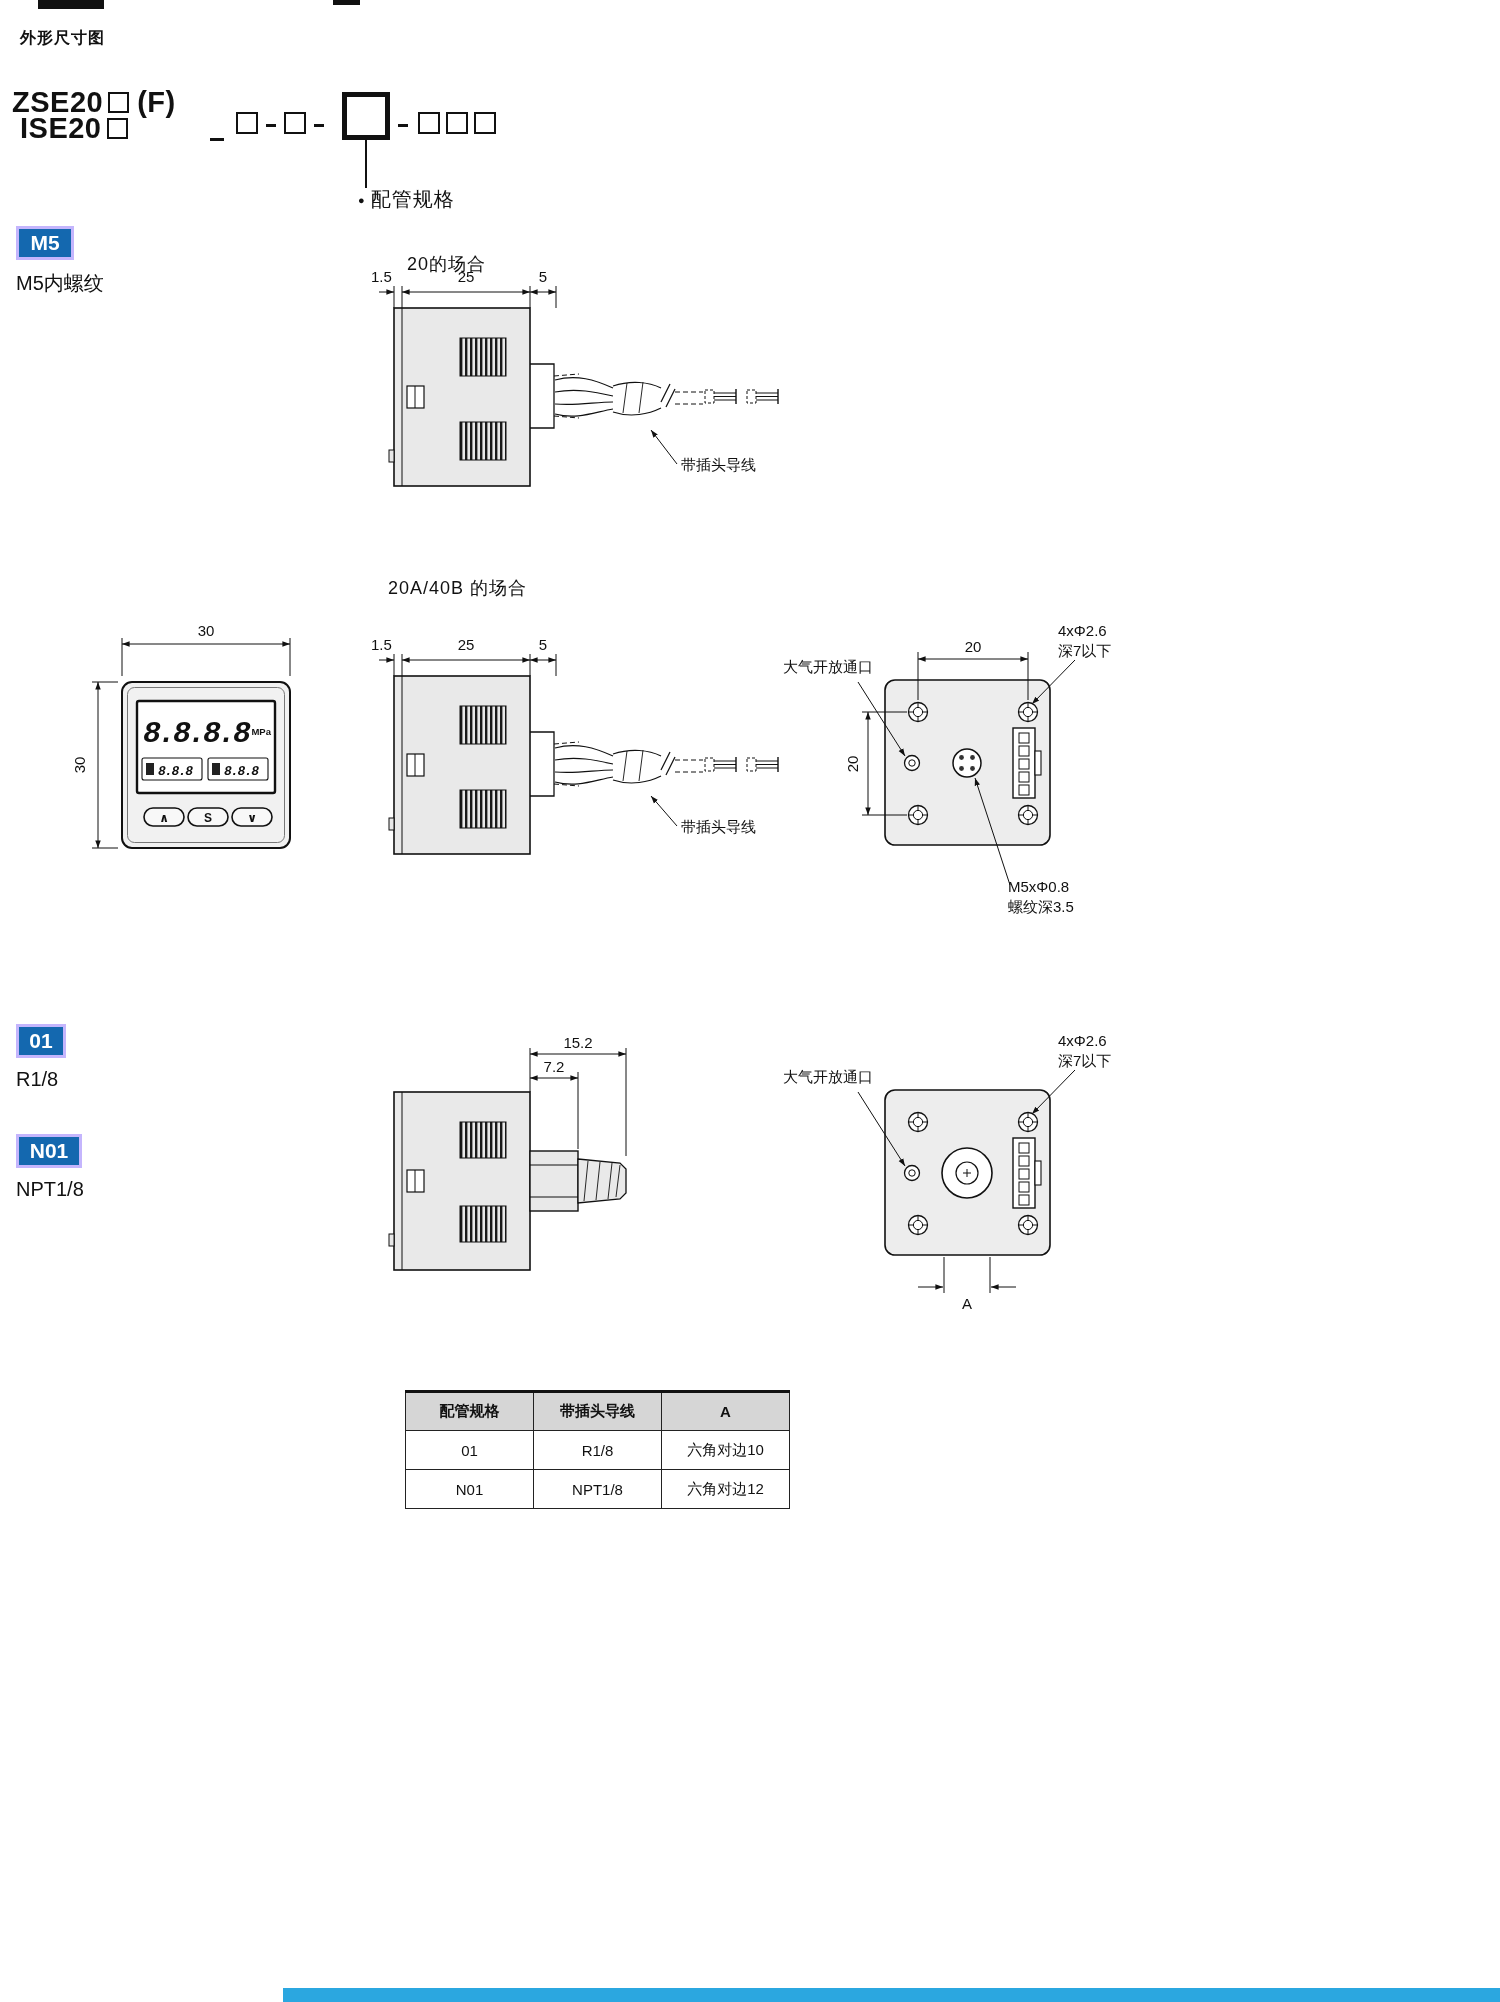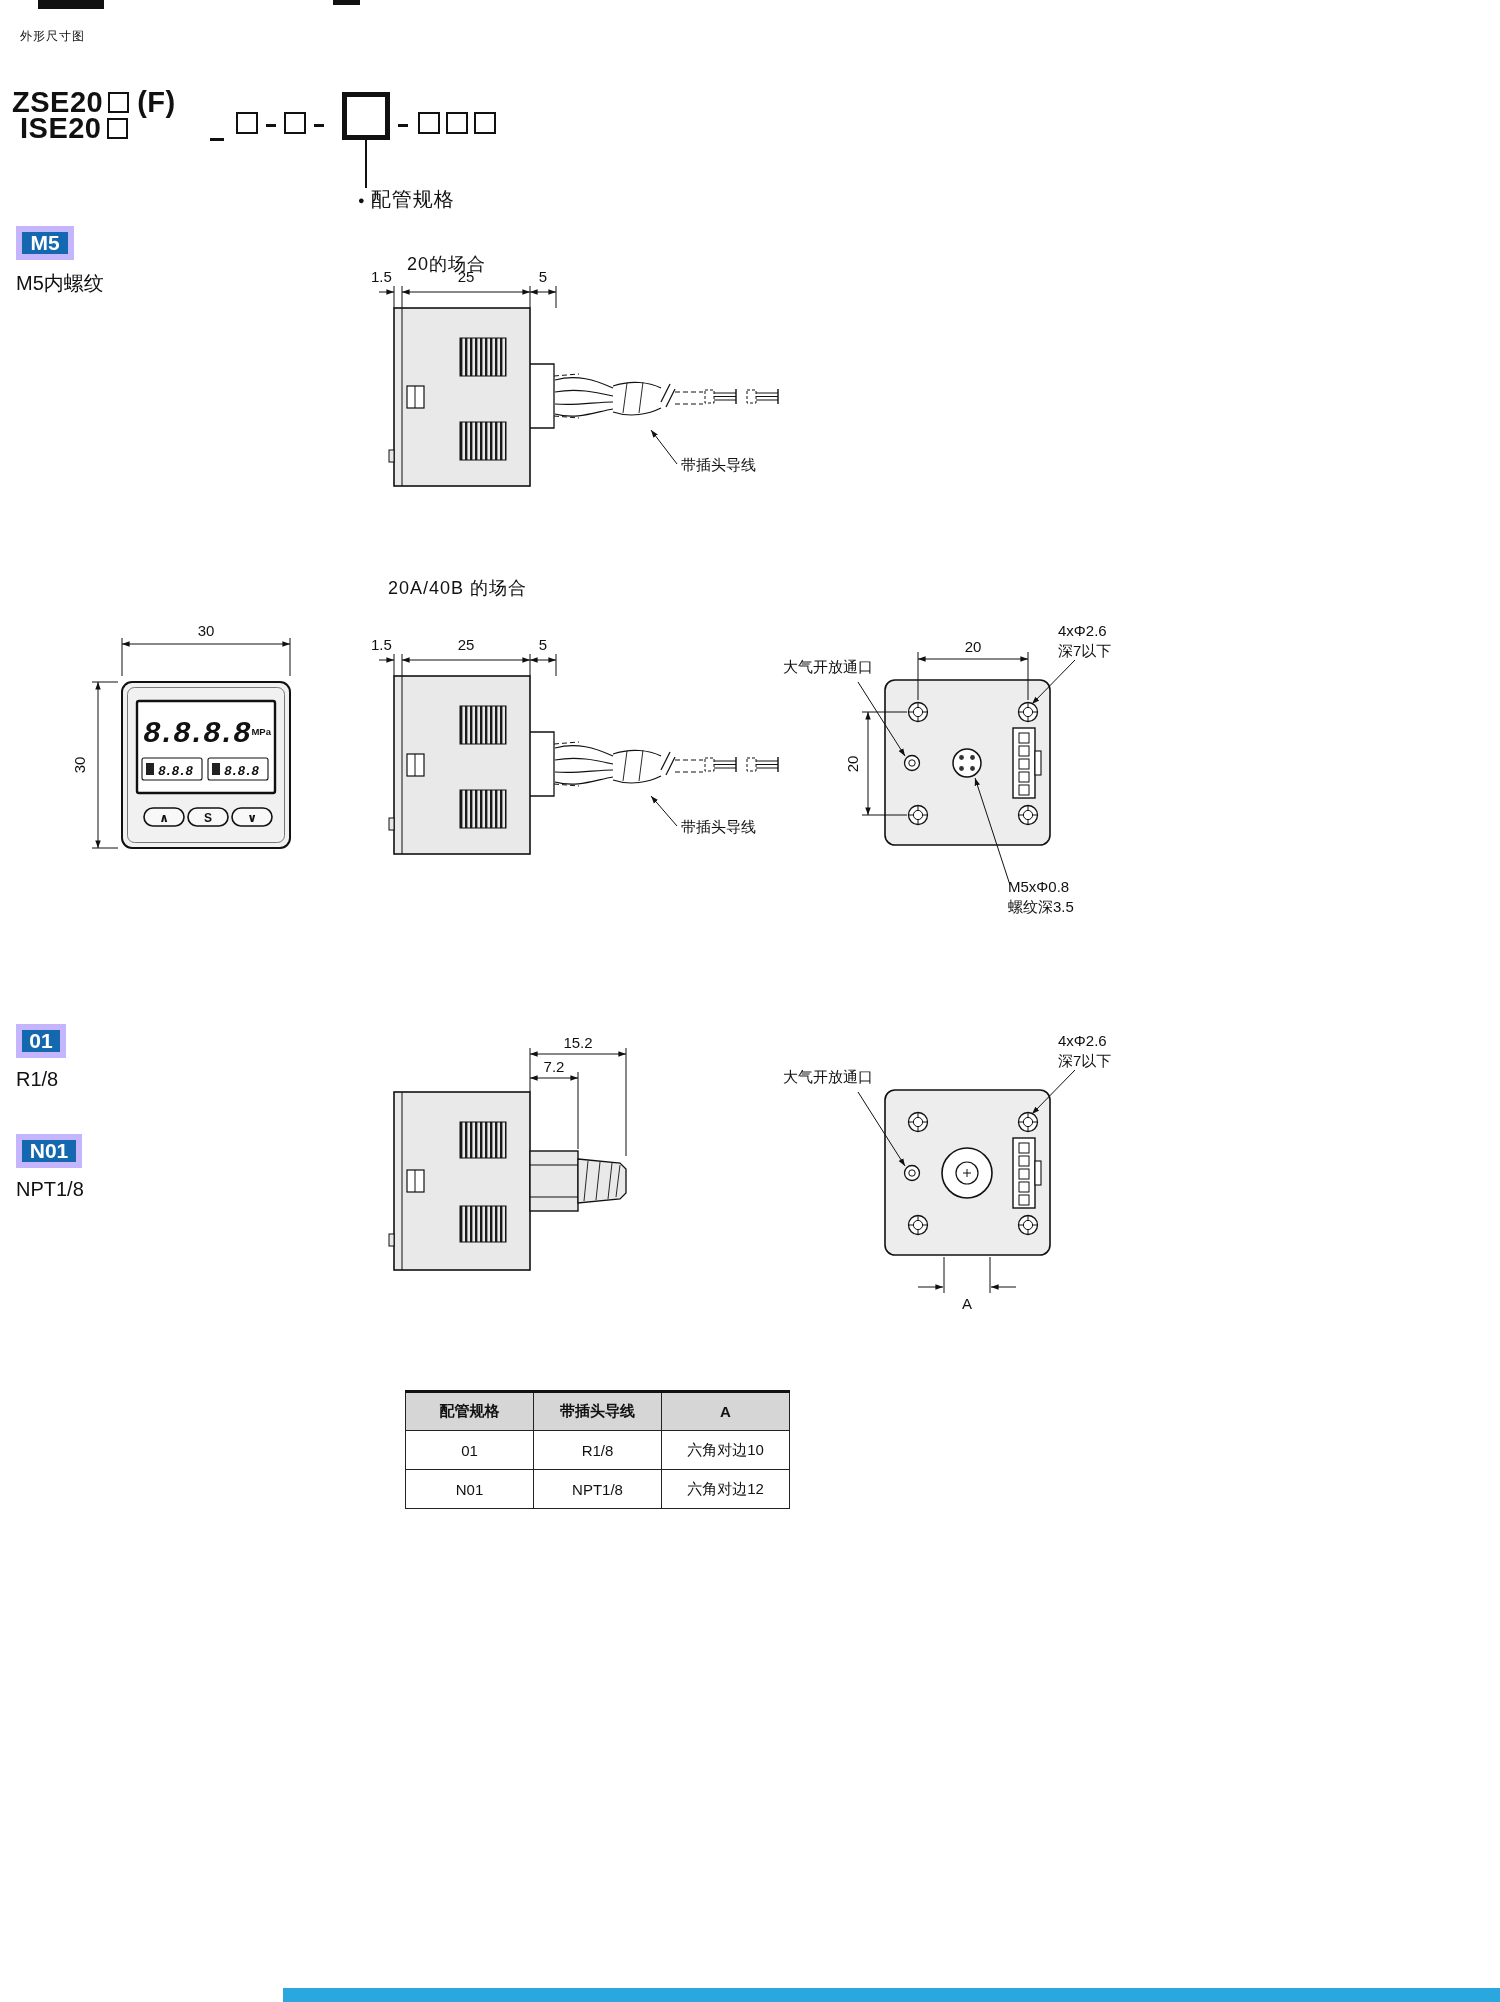--- a/index.html
+++ b/index.html
@@ -8,27 +8,27 @@
   #canvas{position:relative;width:1500px;height:2002px;background:#fff;overflow:hidden}
   .abs{position:absolute}
   .drawing{position:absolute;overflow:visible}
   svg text{font-family:"Liberation Sans","DejaVu Sans",sans-serif;fill:#111}
   .dim-text{font-size:15px}
   .label-text{font-size:15px}
   .seg-main{font-family:"Liberation Mono","DejaVu Sans Mono",monospace;font-weight:bold;font-style:italic;font-size:30px;letter-spacing:-3px}
   .seg-small{font-family:"Liberation Mono","DejaVu Sans Mono",monospace;font-weight:bold;font-style:italic;font-size:13px;letter-spacing:-1px}
   .unit-text{font-size:9.5px;font-weight:bold}
   .btn-glyph{font-size:12px;font-weight:bold}
-  .heading{font-size:12px;font-weight:normal;letter-spacing:1px}
+  .heading{font-size:16px;font-weight:bold;letter-spacing:1px}
   .model-line{display:flex;align-items:center;font-size:29px;font-weight:bold;letter-spacing:.5px}
   .mbox{display:inline-block;width:21px;height:21px;border:2.5px solid #111;margin-left:5px}
   .mbox-abs{position:absolute;width:22px;height:22px;border:2.5px solid #111}
   .mdash{position:absolute;background:#111}
   .bigbox{position:absolute;width:48px;height:48px;border:5px solid #111}
-  .badge{position:absolute;display:flex;align-items:center;justify-content:center;background:#1468af;border:6px solid #c4b5fd;color:#fff;font-weight:bold;font-size:21px;height:34px}
+  .badge{position:absolute;display:flex;align-items:center;justify-content:center;background:#1468af;border:3px solid #c4b5fd;color:#fff;font-weight:bold;font-size:21px;height:34px}
   .badge-label{position:absolute;font-size:20px}
   .section-title{position:absolute;font-size:18px;letter-spacing:1px}
   .note-line{font-size:15px;line-height:19.5px;letter-spacing:.5px}
   .pipe-table{position:absolute;border-collapse:collapse;table-layout:fixed;background:#fff}
   .pipe-table th,.pipe-table td{border:1px solid #222;text-align:center;font-size:15px;height:39px;padding:0}
   .pipe-table th{background:#d6d6d6;font-weight:bold;border-top:3px solid #111}
   .callout-label{position:absolute;font-size:20px;display:flex;align-items:center;letter-spacing:1px}
   .callout-bullet{font-size:11px;margin-right:5px}
   .footer-bar{position:absolute;background:#2ba7e0}
   .frag{position:absolute;background:#111}

